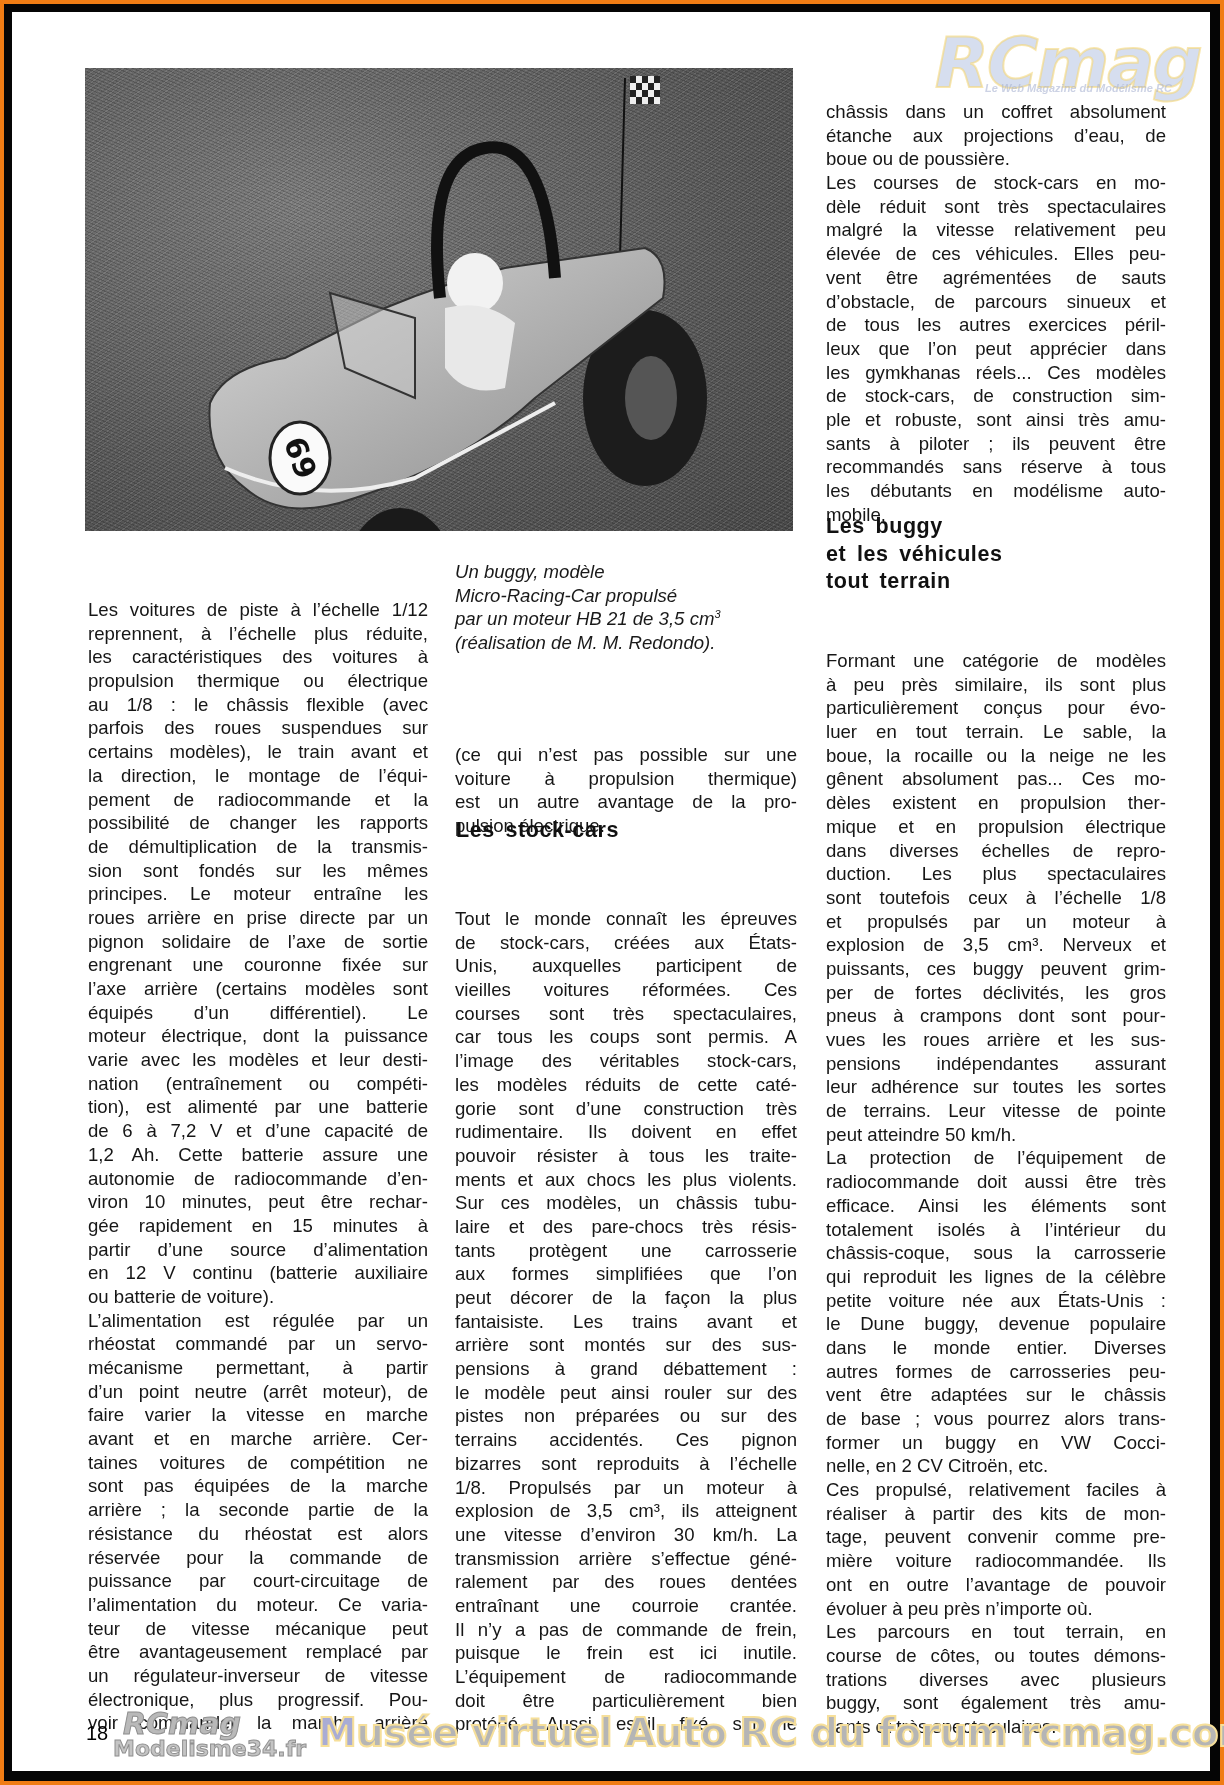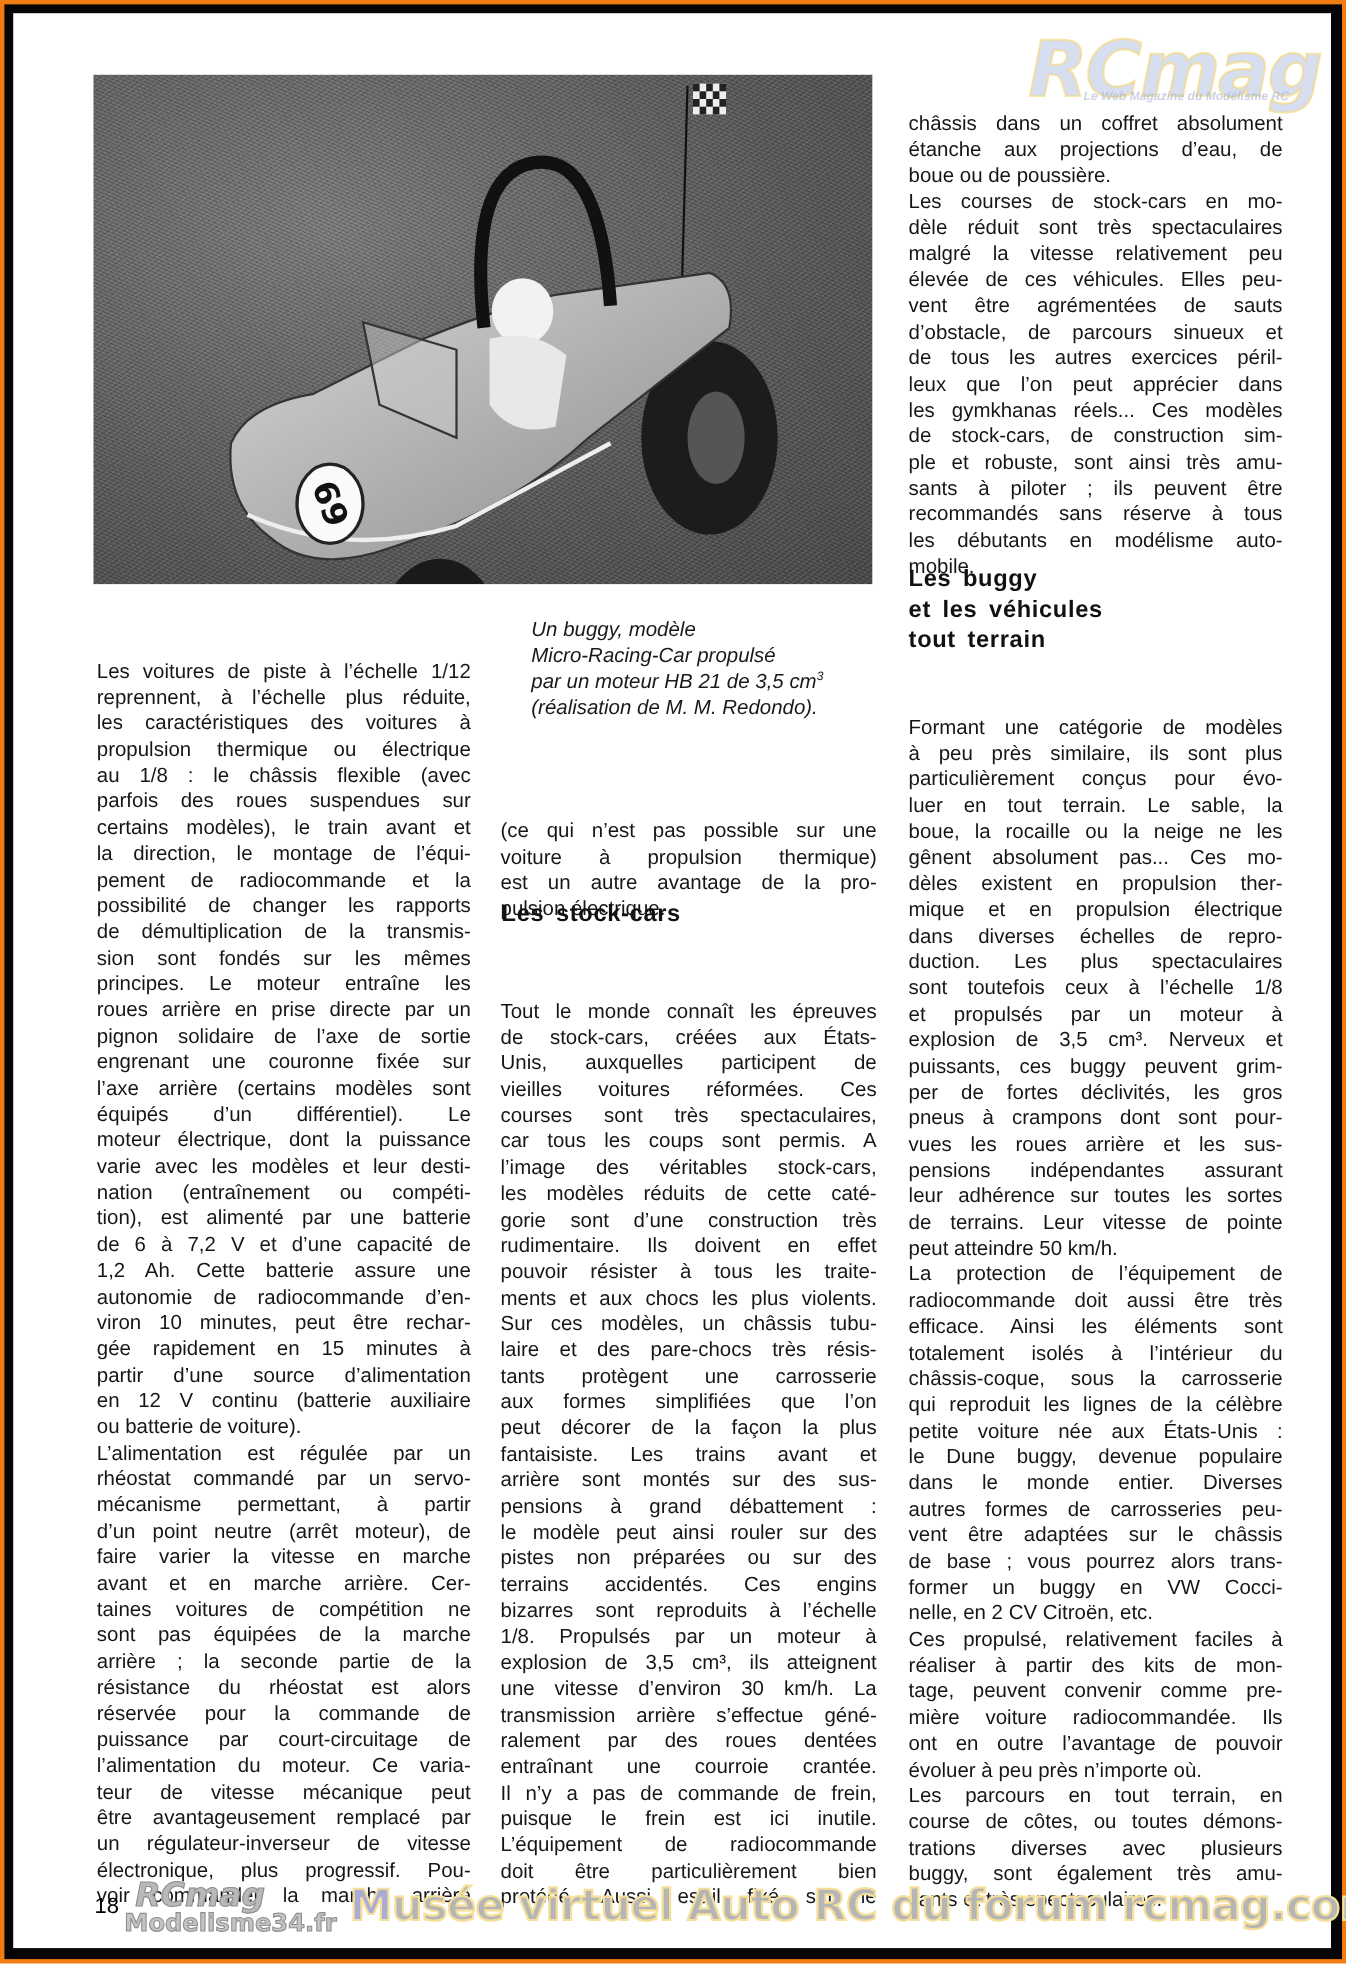--- a/index.html
+++ b/index.html
@@ -32,21 +32,21 @@
   .col .ln {
     display: block; height: 23.7px; white-space: nowrap;
     text-align: justify; text-align-last: justify;
   }
   .col .ln.last { text-align-last: left; }
   .col-left { left: 88px; top: 557px; width: 340px; }
   .col-mid  { left: 455px; width: 342px; }
   .col-right{ left: 826px; width: 340px; }
   .caption {
     position: absolute; left: 455px; top: 560px; width: 342px;
-    font-style: italic; font-size: 18.6px; line-height: 23.7px; color: #1a1a1a; margin-left: 28px;
+    font-style: italic; font-size: 18.6px; line-height: 23.7px; color: #1a1a1a;
   }
   .caption .ln { display:block; white-space: nowrap; }
   .heading {
     position: absolute; font-weight: bold; font-size: 21.5px; line-height: 27.5px;
     color: #111; letter-spacing: 0.6px; word-spacing: 4px;
   }
   .heading .ln { display:block; white-space: nowrap; }
   sup { font-size: 11px; line-height: 0; vertical-align: 7px; }
   .page-number {
     position: absolute; left: 86px; top: 1722px; font-size: 20px; color: #000000;
@@ -219,21 +219,21 @@
     <span class="ln">Sur ces modèles, un châssis tubu-</span>
     <span class="ln">laire et des pare-chocs très résis-</span>
     <span class="ln">tants protègent une carrosserie</span>
     <span class="ln">aux formes simplifiées que l’on</span>
     <span class="ln">peut décorer de la façon la plus</span>
     <span class="ln">fantaisiste. Les trains avant et</span>
     <span class="ln">arrière sont montés sur des sus-</span>
     <span class="ln">pensions à grand débattement :</span>
     <span class="ln">le modèle peut ainsi rouler sur des</span>
     <span class="ln">pistes non préparées ou sur des</span>
-    <span class="ln">terrains accidentés. Ces engins</span>
+    <span class="ln">terrains accidentés. Ces pignon</span>
     <span class="ln">bizarres sont reproduits à l’échelle</span>
     <span class="ln">1/8. Propulsés par un moteur à</span>
     <span class="ln">explosion de 3,5 cm³, ils atteignent</span>
     <span class="ln">une vitesse d’environ 30 km/h. La</span>
     <span class="ln">transmission arrière s’effectue géné-</span>
     <span class="ln">ralement par des roues dentées</span>
     <span class="ln">entraînant une courroie crantée.</span>
     <span class="ln">Il n’y a pas de commande de frein,</span>
     <span class="ln">puisque le frein est ici inutile.</span>
     <span class="ln">L’équipement de radiocommande</span>

